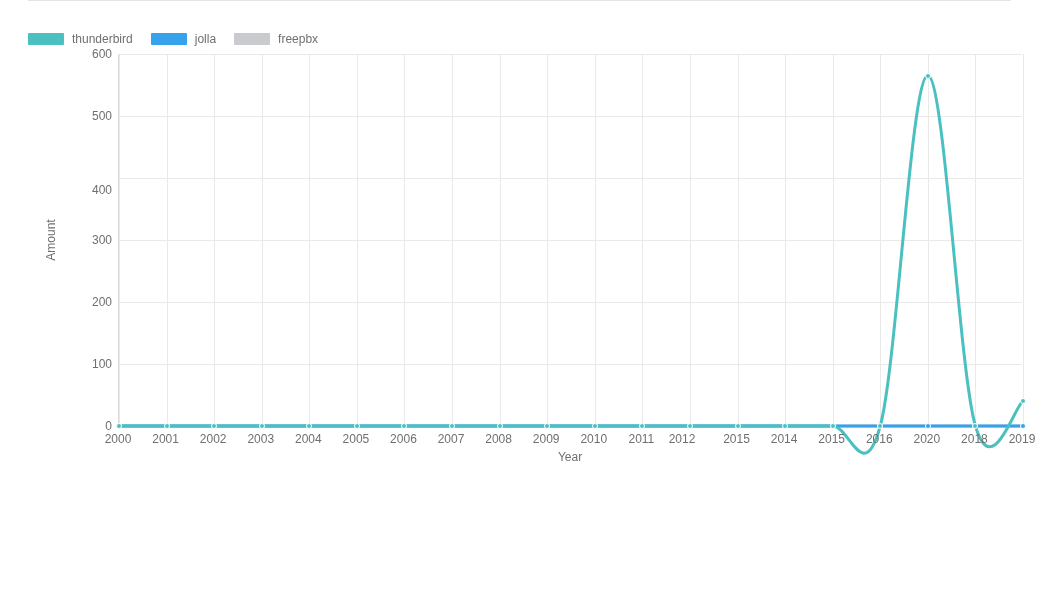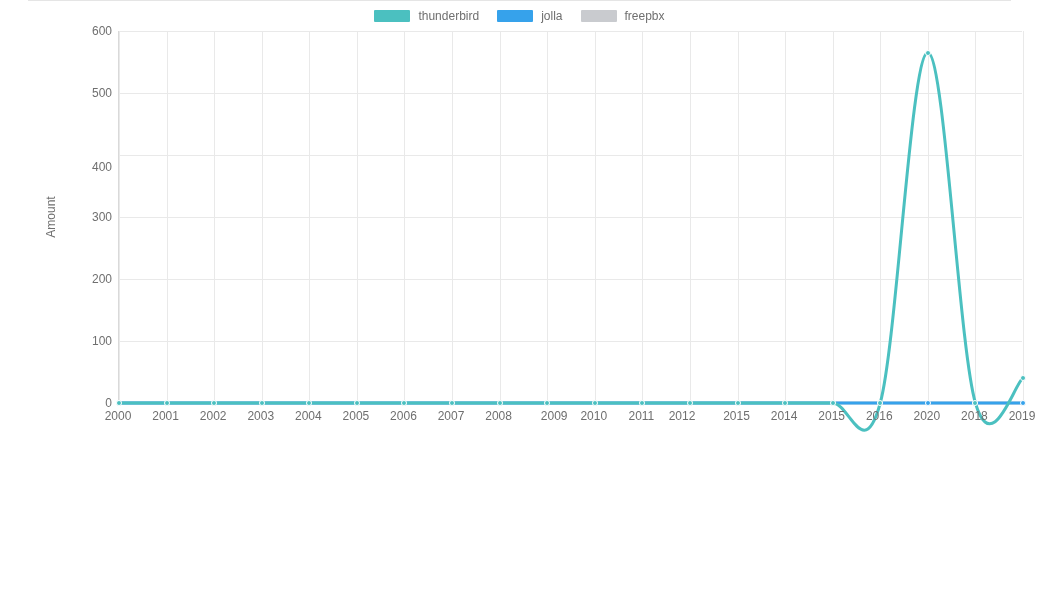--- a/index.html
+++ b/index.html
@@ -32,23 +32,22 @@
   }
   .chart-title {
     text-align: center;
     font-size: 12px;
     font-weight: 700;
     color: #6f6f6f;
     margin-top: 56px;
   }
   .legend {
     display: flex;
-    justify-content: center;
     gap: 18px;
-    margin-top: 8px;
+    margin-top: 31px;
     font-size: 12px;
     color: #6f6f6f;
   }
   .legend-item {
     display: inline-flex;
     align-items: center;
     gap: 8px;
   }
   .swatch {
     display: inline-block;
@@ -245,37 +244,38 @@
           <div class="pt" style="left: 523.368px; top: 372px; background: rgb(75, 192, 192);"></div>
           <div class="pt" style="left: 570.947px; top: 372px; background: rgb(75, 192, 192);"></div>
           <div class="pt" style="left: 618.526px; top: 372px; background: rgb(75, 192, 192);"></div>
           <div class="pt" style="left: 666.105px; top: 372px; background: rgb(75, 192, 192);"></div>
           <div class="pt" style="left: 713.684px; top: 372px; background: rgb(75, 192, 192);"></div>
           <div class="pt" style="left: 761.263px; top: 372px; background: rgb(75, 192, 192);"></div>
           <div class="pt" style="left: 808.842px; top: 21.7px; background: rgb(75, 192, 192);"></div>
           <div class="pt" style="left: 856.421px; top: 372px; background: rgb(75, 192, 192);"></div>
           <div class="pt" style="left: 904px; top: 347.2px; background: rgb(75, 192, 192);"></div>
         </div>
+      <div class="axis-title-x">Year</div>
     <div class="y-tick" style="top: 372px;">0</div>
         <div class="y-tick" style="top: 310px;">100</div>
         <div class="y-tick" style="top: 248px;">200</div>
         <div class="y-tick" style="top: 186px;">300</div>
         <div class="y-tick" style="top: 136px;">400</div>
         <div class="y-tick" style="top: 62px;">500</div>
         <div class="y-tick" style="top: 0px;">600</div>
         <div class="x-tick" style="left: 36px;">2000</div>
         <div class="x-tick" style="left: 83.5789px;">2001</div>
         <div class="x-tick" style="left: 131.158px;">2002</div>
         <div class="x-tick" style="left: 178.737px;">2003</div>
         <div class="x-tick" style="left: 226.316px;">2004</div>
         <div class="x-tick" style="left: 273.895px;">2005</div>
         <div class="x-tick" style="left: 321.474px;">2006</div>
         <div class="x-tick" style="left: 369.053px;">2007</div>
         <div class="x-tick" style="left: 416.632px;">2008</div>
-        <div class="x-tick" style="left: 464.211px; margin-left: 8px;">2009</div>
+        <div class="x-tick" style="left: 464.211px;">2009</div>
         <div class="x-tick" style="left: 511.789px;">2010</div>
         <div class="x-tick" style="left: 559.368px;">2011</div>
         <div class="x-tick" style="left: 600px;">2012</div>
         <div class="x-tick" style="left: 654.526px;">2015</div>
         <div class="x-tick" style="left: 702.105px;">2014</div>
         <div class="x-tick" style="left: 749.684px;">2015</div>
         <div class="x-tick" style="left: 797.263px;">2016</div>
         <div class="x-tick" style="left: 844.842px;">2020</div>
         <div class="x-tick" style="left: 892.421px;">2018</div>
         <div class="x-tick" style="left: 940px;">2019</div>

